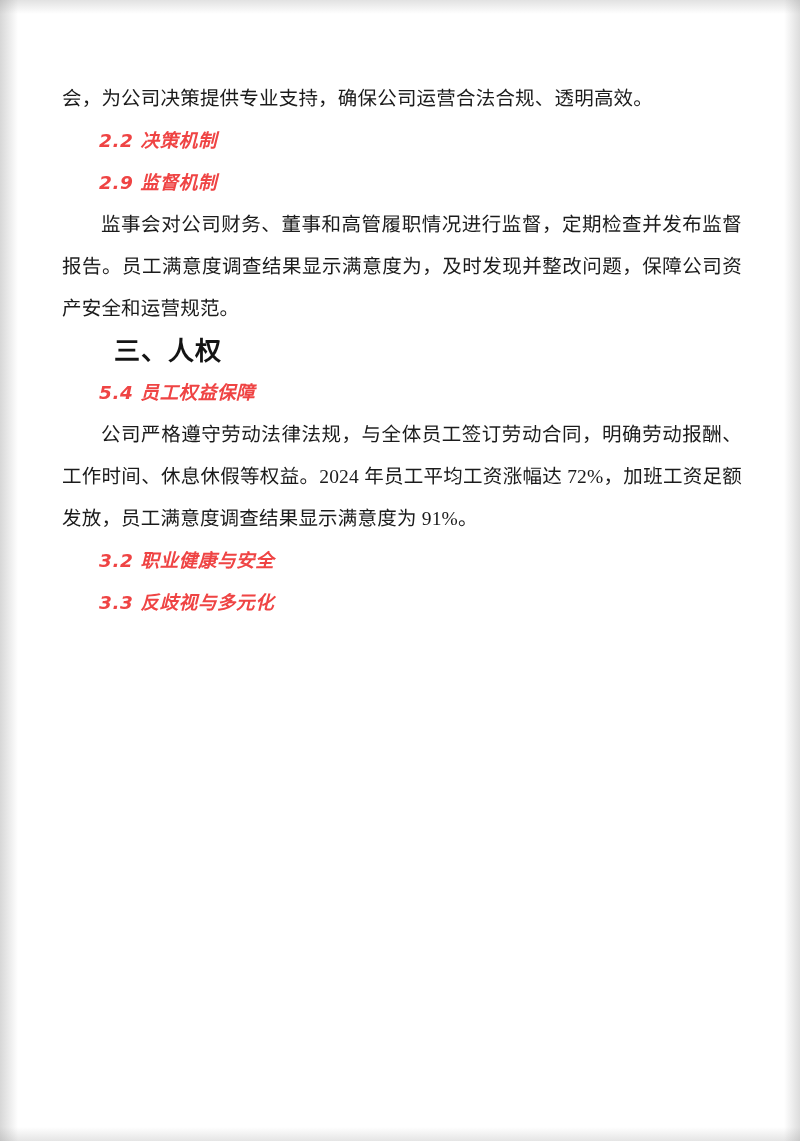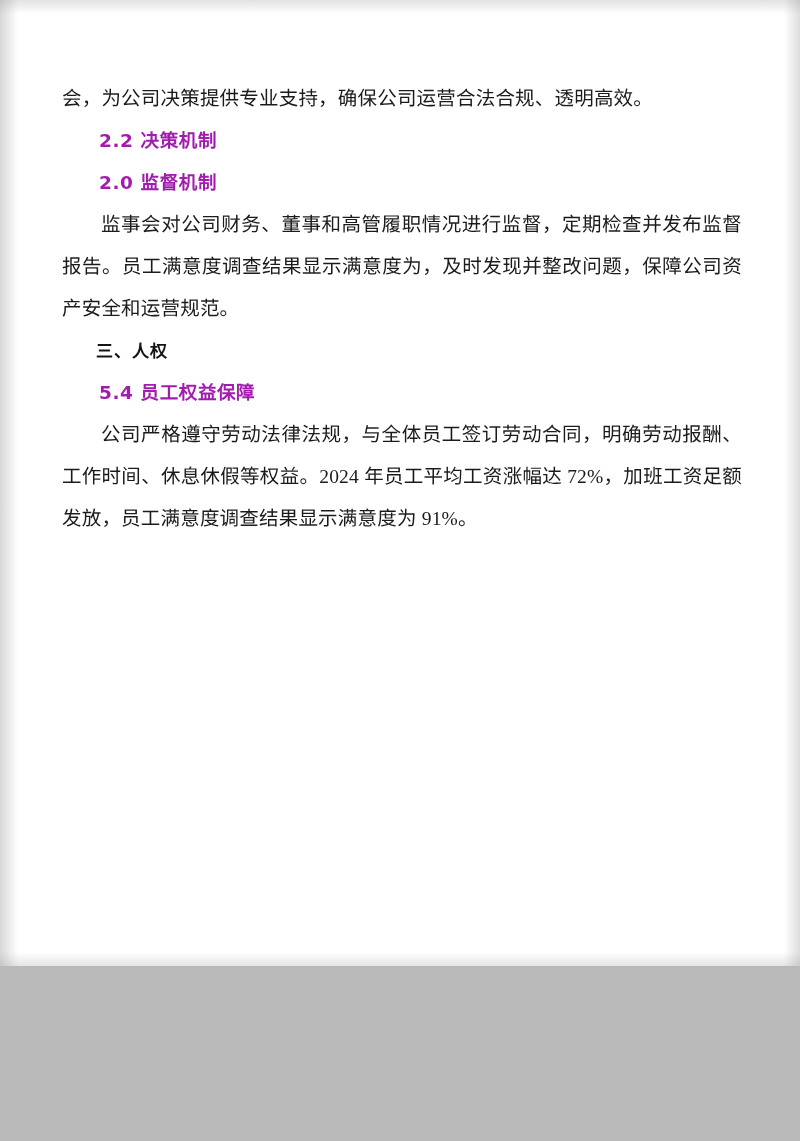--- a/index.html
+++ b/index.html
@@ -6,21 +6,21 @@
     margin: 0;
     padding: 0;
     background: #b9b9b9;
   }
   body {
     font-family: "Liberation Serif", "DejaVu Serif", serif;
   }
   .page {
     position: relative;
     width: 800px;
-    height: 966px;
+    height: 1141px;
     margin: 0 auto;
     background: #ffffff;
     overflow: hidden;
     box-sizing: border-box;
   }
   
   .page::before {
     content: "";
     position: absolute;
     inset: 0;
@@ -50,55 +50,58 @@
     text-indent: 2em;
   }
   .cont-para {
     text-indent: 0;
   }
   .heading {
     font-family: "DejaVu Sans", "Liberation Sans", sans-serif;
     font-weight: bold;
     font-size: 18.5px;
     line-height: 42px;
-    color: #a21caf;
+    color: #ef4444;
     text-indent: 2em;
     margin: 0;
     letter-spacing: 0.6px;
+    font-style: italic;
   }
   .heading-major {
     font-family: "DejaVu Sans", "Liberation Sans", sans-serif;
     font-weight: bold;
-    font-size: 17px;
+    font-size: 26px;
     line-height: 42px;
     color: #141414;
     text-indent: 2em;
     margin: 0;
     letter-spacing: 1px;
   }
 </style>
 </head>
 <body>
 
 <div class="page">
   <div class="content">
 
     <p class="body-para cont-para">会，为公司决策提供专业支持，确保公司运营合法合规、透明高效。</p>
 
     <p class="heading">2.2  决策机制</p>
 
 
-    <p class="heading">2.0  监督机制</p>
+    <p class="heading">2.9  监督机制</p>
 
     <p class="body-para">监事会对公司财务、董事和高管履职情况进行监督，定期检查并发布监督报告。员工满意度调查结果显示满意度为，及时发现并整改问题，保障公司资产安全和运营规范。</p>
 
     <p class="heading-major">三、人权</p>
 
     <p class="heading">5.4  员工权益保障</p>
 
     <p class="body-para">公司严格遵守劳动法律法规，与全体员工签订劳动合同，明确劳动报酬、工作时间、休息休假等权益。2024 年员工平均工资涨幅达 72%，加班工资足额发放，员工满意度调查结果显示满意度为 91%。</p>
 
+    <p class="heading">3.2  职业健康与安全</p>
 
 
+    <p class="heading">3.3  反歧视与多元化</p>
 
 
   </div>
 </div>
 
 </body></html>

